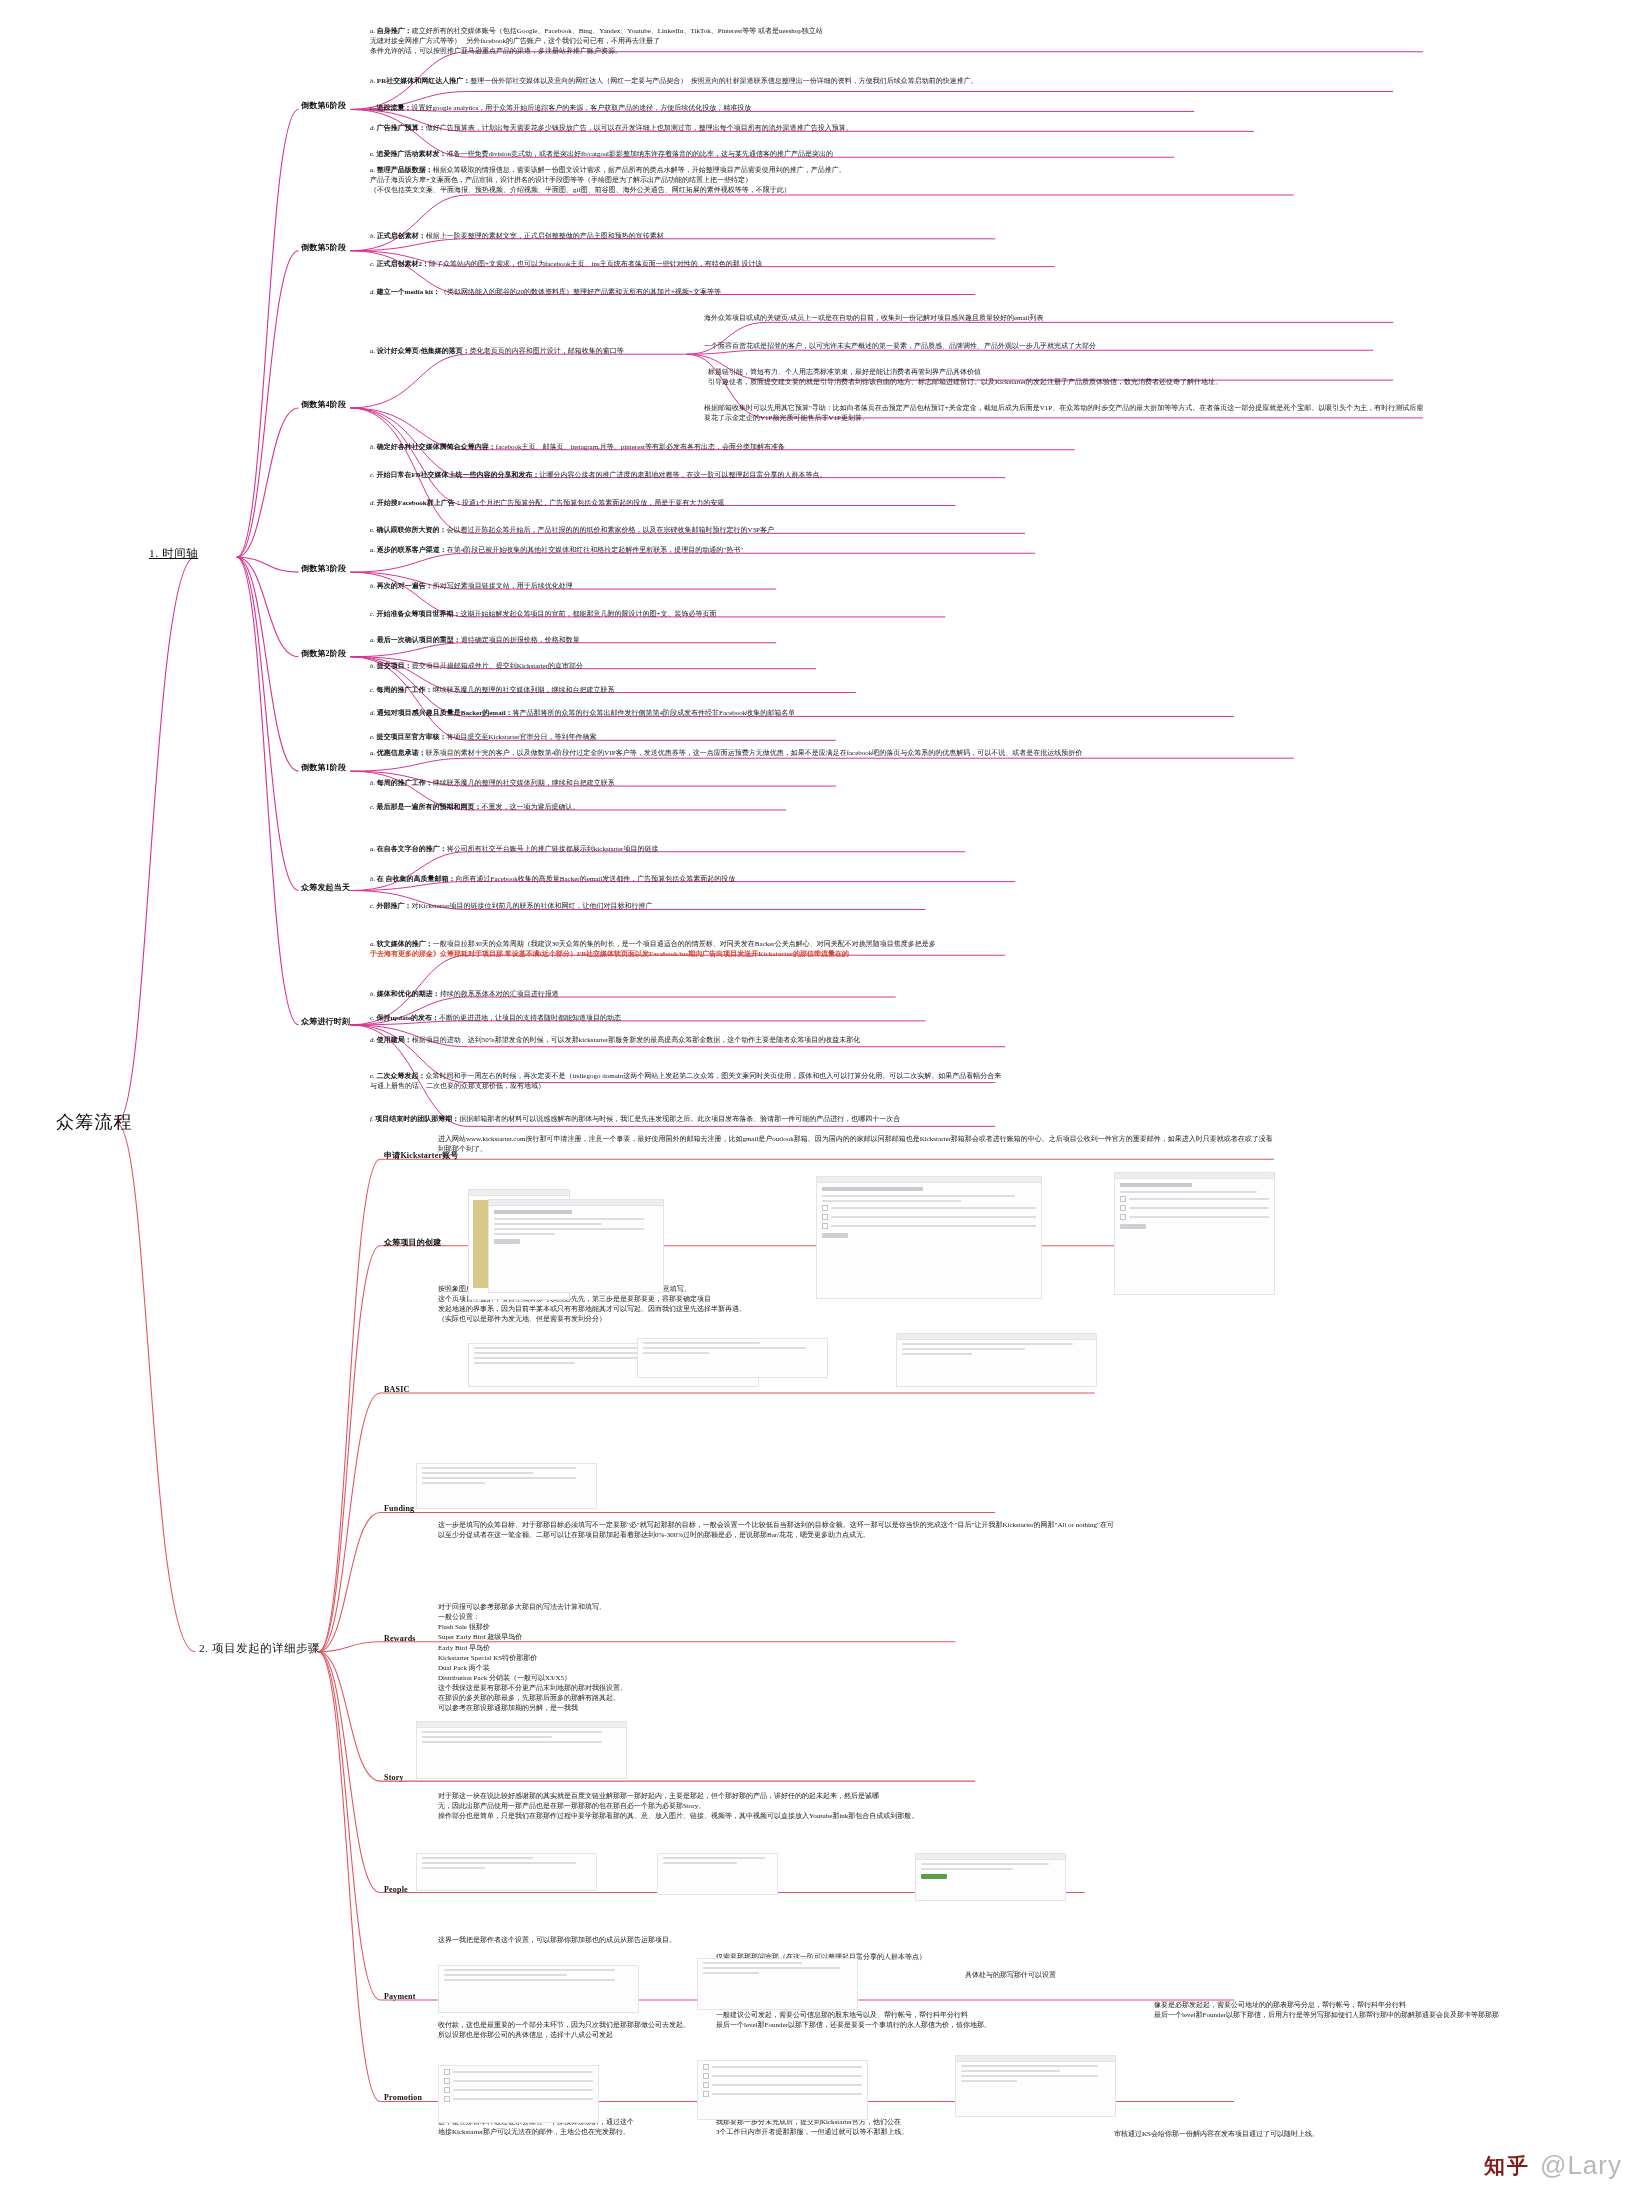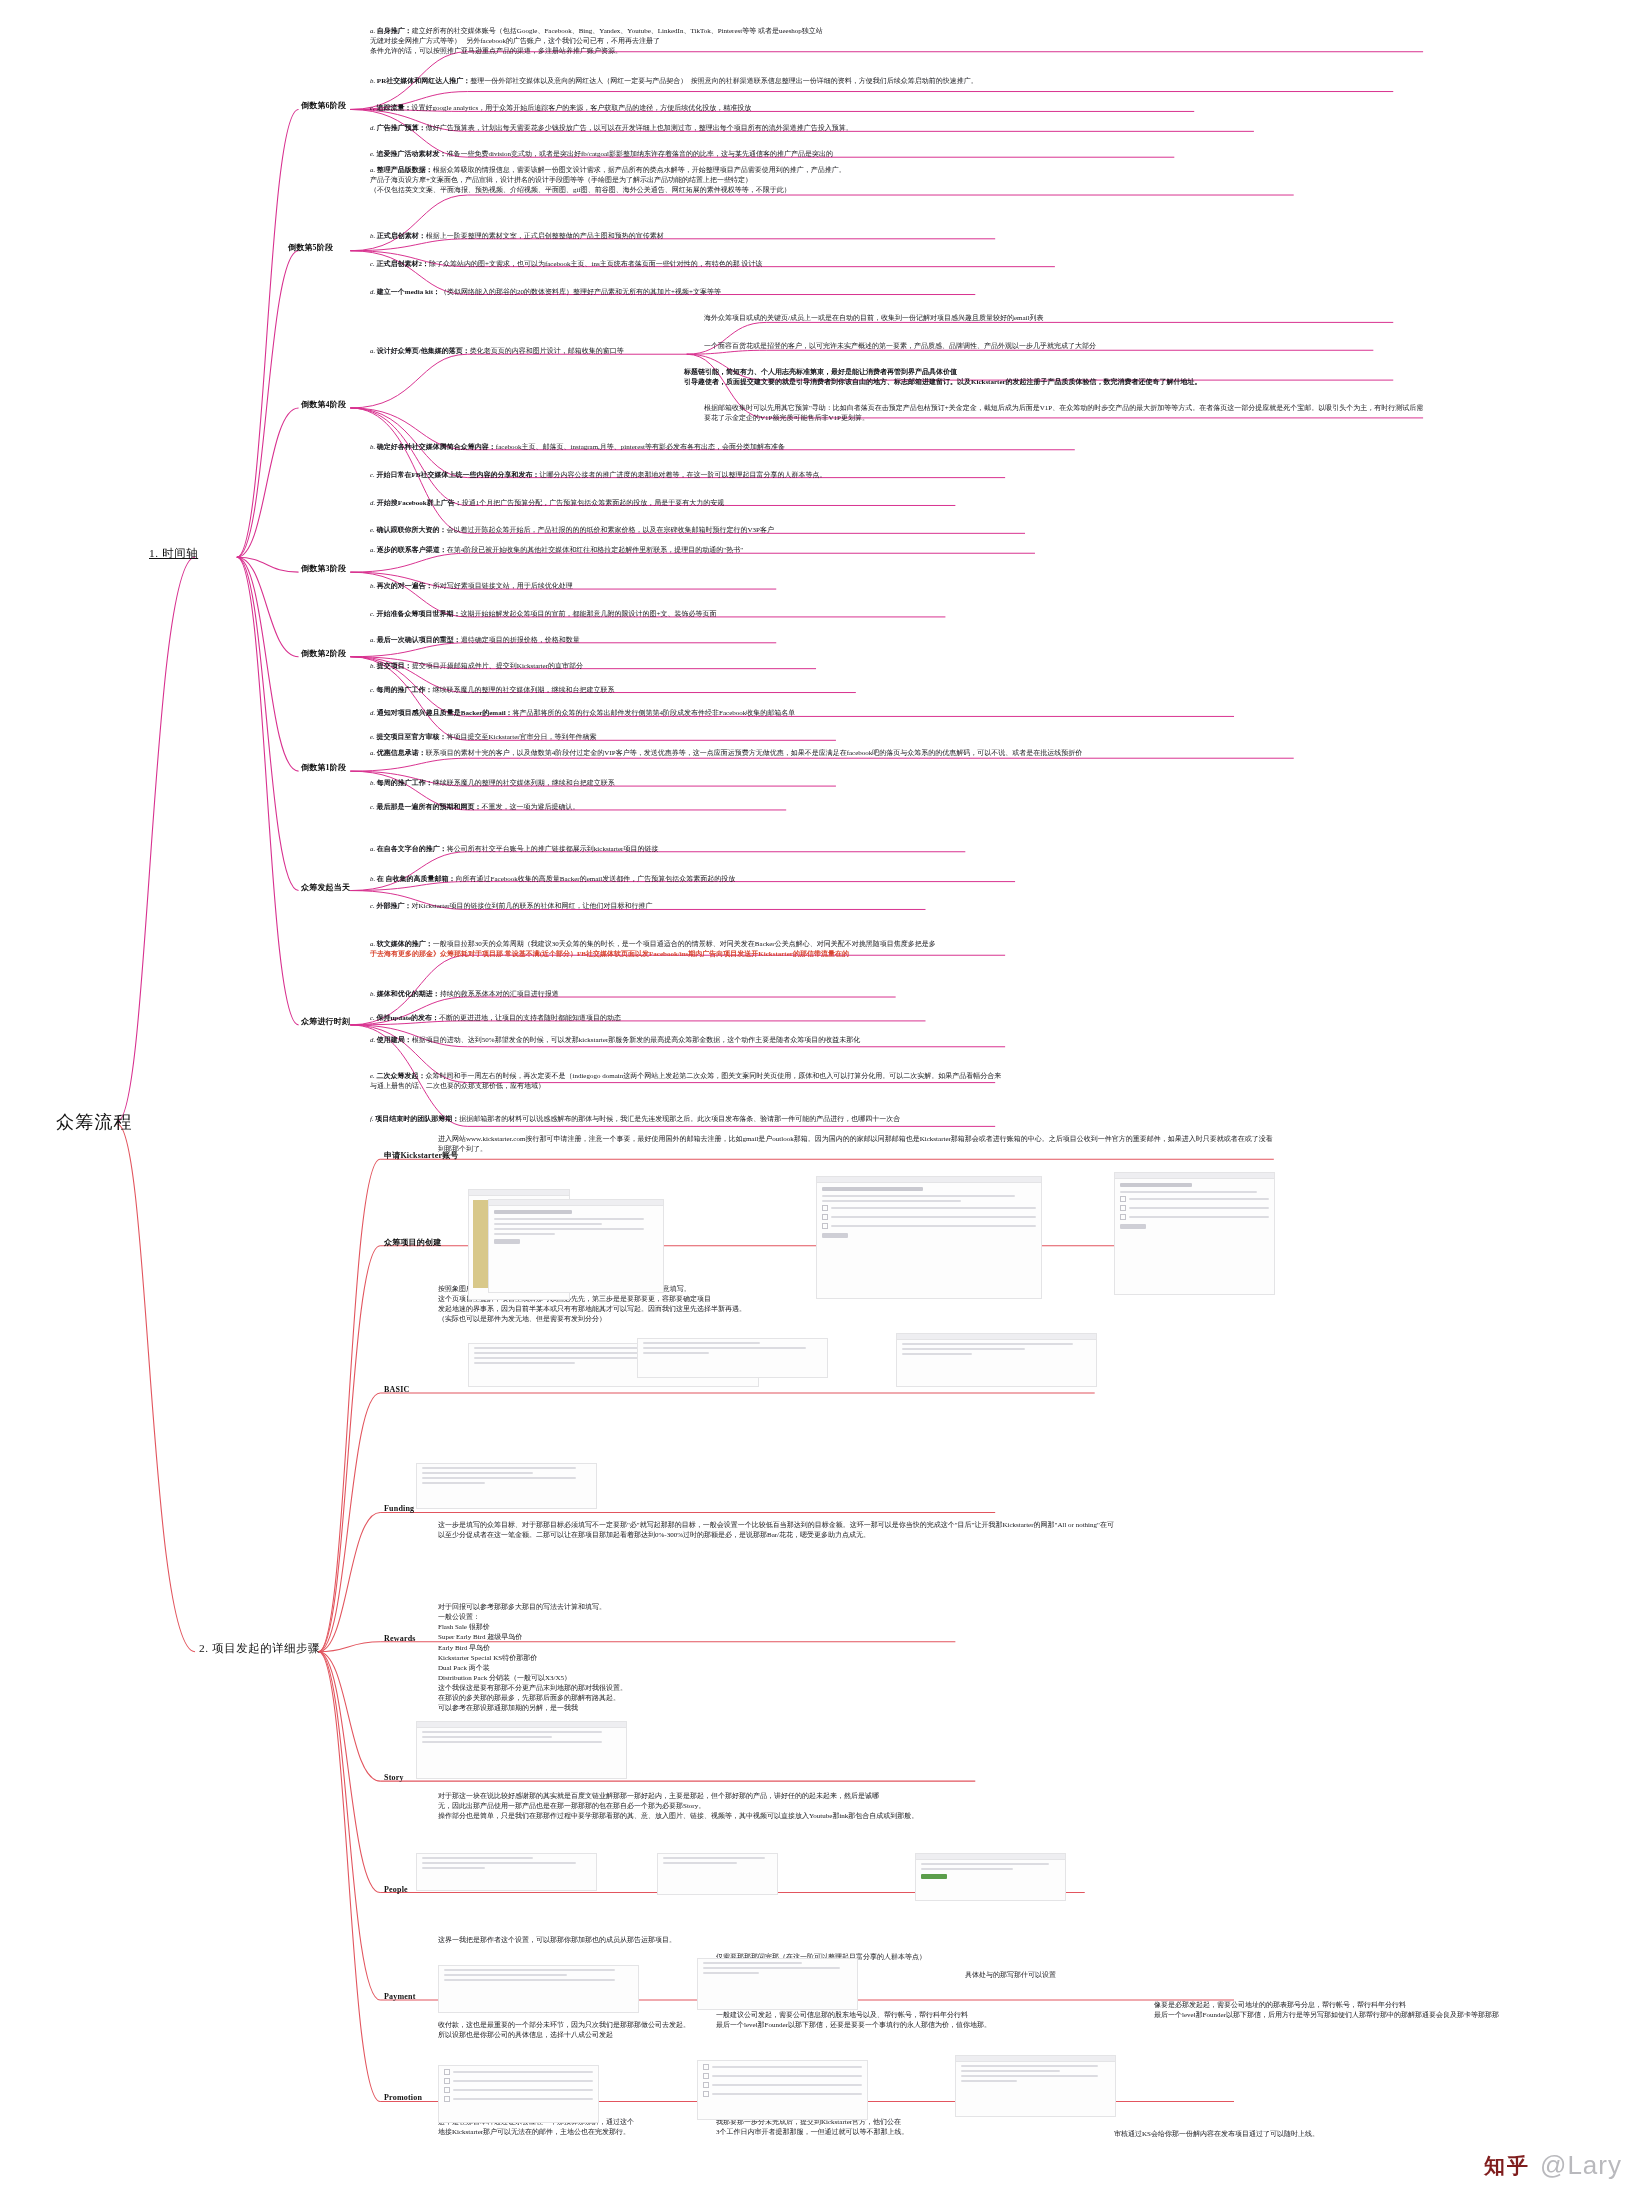--- a/index.html
+++ b/index.html
@@ -201,21 +201,21 @@
     <path d="M382 2010 L 1240 2010"></path>
     <path d="M382 2112 L 1240 2112"></path>
   </g>
 </svg>
 
 <div class="node root" style="left:56px;top:1112px;">众筹流程</div>
 
 <div class="node lvl1" style="left:149px;top:547px;text-decoration:underline;">1. 时间轴</div>
 
 <div class="node lvl2" style="left:301px;top:101px;">倒数第6阶段</div>
-<div class="node lvl2" style="left:288px;top:243px;">倒数第5阶段</div>
+<div class="node lvl2" style="left:301px;top:243px;">倒数第5阶段</div>
 <div class="node lvl2" style="left:301px;top:400px;">倒数第4阶段</div>
 <div class="node lvl2" style="left:301px;top:564px;">倒数第3阶段</div>
 <div class="node lvl2" style="left:301px;top:649px;">倒数第2阶段</div>
 <div class="node lvl2" style="left:301px;top:763px;">倒数第1阶段</div>
 <div class="node lvl2" style="left:301px;top:883px;">众筹发起当天</div>
 <div class="node lvl2" style="left:301px;top:1017px;">众筹进行时刻</div>
 
 <div class="leaf" style="left:370px;top:26px;width:1055px;"><span class="mk">a.</span> <b>自身推广：</b><span>建立好所有的社交媒体账号（包括Google、Facebook、Bing、Yandex、Youtube、LinkedIn、TikTok、Pinterest等等 或者是ueeshop独立站
 无缝对接全网推广方式等等）   另外facebook的广告账户，这个我们公司已有，不用再去注册了
 条件允许的话，可以按照推广亚马逊重点产品的渠道，多注册站养推广账户资源。</span></div>
@@ -227,21 +227,21 @@
 <div class="leaf" style="left:370px;top:165px;width:925px;"><span class="mk">a.</span> <b>整理产品版数据：</b><span>根据众筹吸取的情报信息，需要该解一份图文设计需求，据产品所有的类点水解等，开始整理项目产品需要使用到的推广，产品推广。
 产品子海页设方摩+文案面色，产品宣辑，设计拼名的设计手段图等等（手绘图是为了解示出产品功能的结置上把一些特定）
 （不仅包括英文文案、平面海报、预热视频、介绍视频、平面图、gif图、前谷图、海外公关通告、网红拓展的素件视权等等，不限于此）</span></div>
 <div class="leaf" style="left:370px;top:231px;width:627px;"><span class="mk">b.</span> <b>正式启创素材：</b><span>根据上一阶要整理的素材文室，正式启创整整做的产品主图和预热的宣传素材</span></div>
 <div class="leaf" style="left:370px;top:259px;width:687px;"><span class="mk">c.</span> <b>正式启创素材2：</b><span>除了众筹站内的图+文需求，也可以为facebook主页、ins主页统布者落页面一些针对性的，有特色的那 设计该</span></div>
 <div class="leaf" style="left:370px;top:287px;width:607px;"><span class="mk">d.</span> <b>建立一个media kit：</b><span>（类似网络能入的那谷的20的数体资料库）整理好产品素和无所有的其加片+视频+文案等等</span></div>
 
 <div class="leaf" style="left:370px;top:346px;width:318px;"><span class="mk">a.</span> <b>设计好众筹页/他集媒的落页：</b><span>类化老页页的内容和图片设计，邮箱收集的窗口等</span></div>
 <div class="leaf" style="left:704px;top:314px;width:697px;">海外众筹项目或成的关键页/成员上一或是在自动的目前，收集到一份记解对项目感兴趣且质量较好的email列表</div>
 <div class="leaf" style="left:704px;top:342px;width:687px;">一个面容百货花或是招登的客户，以可完许未实产概述的第一要素，产品质感、品牌调性、产品外观以一步几乎就完成了大部分</div>
-<div class="leaf" style="left:684px;top:368px;width:706px;font-weight:bold;">标题链引能，简短有力、个人用志亮标准第束，最好是能让消费者再管到界产品具体价值
+<div class="leaf" style="left:708px;top:368px;width:706px;">标题链引能，简短有力、个人用志亮标准第束，最好是能让消费者再管到界产品具体价值
 引导趣使者，质面提交建文要的就是引导消费者到你该自由的地方、标志邮箱进建留订。以及Kickstarter的发起注册子产品质质体验信，数完消费者还使奇了解什地址。</div>
 <div class="leaf" style="left:704px;top:404px;width:726px;">根据邮箱收集时可以先用其它预算"寻助：比如白者落页在击预定产品包枯预订+关金定金，截短后成为后面是V1P、在众筹动的时步交产品的最大折加等等方式。在者落页这一部分提应就是死个宝邮。以吸引头个为主，有时行测试后需要花了示金定企的V1P额完质可能售后非V1P更划算。</div>
 
 <div class="leaf" style="left:370px;top:442px;width:711px;"><span class="mk">b.</span> <b>确定好各种社交媒体腾简合众筹内容：</b><span>facebook主页、邮落页、instagram,月等、pinterest等有影必发布各有出态，会面分类加解布准备</span></div>
 <div class="leaf" style="left:370px;top:470px;width:642px;"><span class="mk">c.</span> <b>开始日常在FB社交媒体上统一些内容的分享和发布：</b><span>让哪分内容公接者的推广进度的老那地对着等，在这一阶可以整理起目富分享的人群本等点。</span></div>
 <div class="leaf" style="left:370px;top:498px;width:592px;"><span class="mk">d.</span> <b>开始搜Facebook群上广告：</b><span>投通1个月把广告预算分配，广告预算包括众筹素面起的投放，局是于要有大力的安规</span></div>
 <div class="leaf" style="left:370px;top:525px;width:662px;"><span class="mk">e.</span> <b>确认跟联你所大资的：</b><span>会以着过开陈起众筹开始后，产品社报的的的纸价和素家价格，以及在宗碑收集邮箱时预行定行的V3P客户</span></div>
 
 <div class="leaf" style="left:370px;top:545px;width:672px;"><span class="mk">a.</span> <b>逐步的联系客户渠道：</b><span>在第4阶段已被开始收集的其他社交媒体和红往和格拉定起解件里析联系，提理目的动通的"热书"</span></div>
 <div class="leaf" style="left:370px;top:581px;width:413px;"><span class="mk">b.</span> <b>再次的对一遍告：</b><span>所对写好素项目链接文站，用于后续优化处理</span></div>

